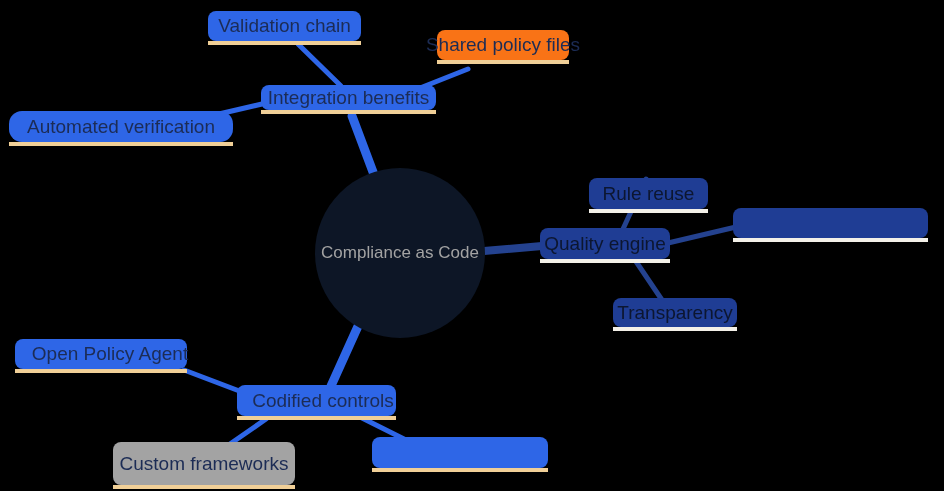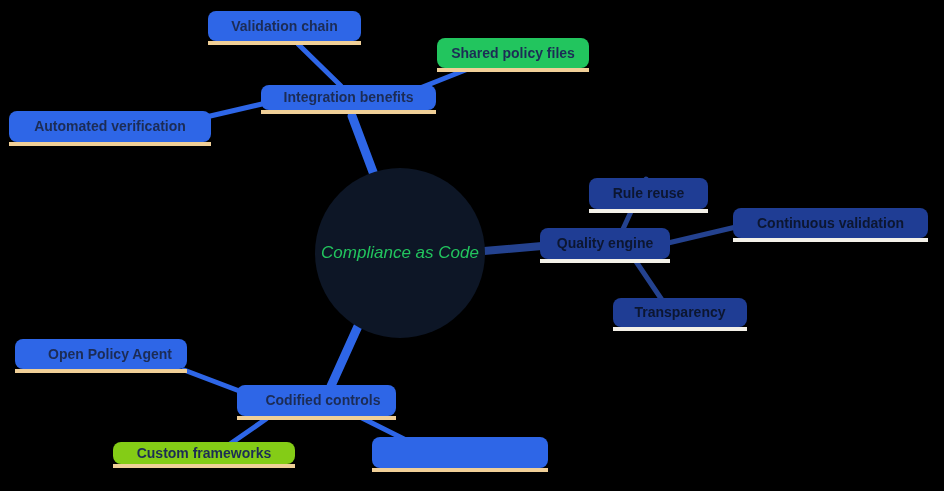--- a/index.html
+++ b/index.html
@@ -43,25 +43,24 @@
   }
   .node {
     position: absolute;
     border-radius: 8px;
     display: flex;
     align-items: center;
     justify-content: center;
     box-sizing: border-box;
   }
   .node .node-label {
-    font-size: 14px;
+    font-size: 19px;
     white-space: nowrap;
     line-height: 1;
     padding-bottom: 1px;
-    font-weight: bold;
   }
   .node .underline {
     position: absolute;
     left: 0;
     right: 0;
     bottom: -4px;
     height: 4px;
   }
 </style>
 </head>
@@ -77,65 +76,64 @@
       <line x1="623" y1="229" x2="646" y2="179" stroke="#24428f" stroke-width="5" stroke-linecap="round"></line>
       <line x1="668" y1="243" x2="736" y2="227" stroke="#24428f" stroke-width="5" stroke-linecap="round"></line>
       <line x1="635" y1="260" x2="662" y2="300" stroke="#24428f" stroke-width="5" stroke-linecap="round"></line>
       <line x1="359" y1="324" x2="331" y2="386" stroke="#2e66e7" stroke-width="9" stroke-linecap="round"></line>
       <line x1="184" y1="370" x2="242" y2="392" stroke="#2e66e7" stroke-width="5" stroke-linecap="round"></line>
       <line x1="266" y1="419" x2="230" y2="444" stroke="#2e66e7" stroke-width="5" stroke-linecap="round"></line>
       <line x1="360" y1="417" x2="404" y2="439" stroke="#2e66e7" stroke-width="5" stroke-linecap="round"></line>
     </svg>
 
   <div class="root-circle" style="background: rgb(13, 22, 38);">
-    <span class="root-label" style="color: #22c55e; font-style: italic;">Compliance as Code</span>
+    <span class="root-label" style="color: #a3a3a3;">Compliance as Code</span>
   </div>
 
   <div id="nodes-layer">
       <div class="node" style="left: 208px; top: 11px; width: 153px; height: 30px; background: rgb(46, 102, 231);">
         <span class="node-label" style="color: rgb(28, 44, 85);">Validation chain</span>
         <div class="underline" style="background: rgb(240, 207, 151);"></div>
       </div>
-      <div class="node" style="left: 437px; top: 38px; width: 152px; height: 30px; background: #22c55e;">
+      <div class="node" style="left: 437px; top: 30px; width: 132px; height: 30px; background: #f97316;">
         <span class="node-label" style="color: rgb(28, 44, 85);">Shared policy files</span>
         <div class="underline" style="background: rgb(240, 207, 151);"></div>
       </div>
       <div class="node" style="left: 261px; top: 85px; width: 175px; height: 25px; background: rgb(46, 102, 231);">
         <span class="node-label" style="color: rgb(28, 44, 85);">Integration benefits</span>
         <div class="underline" style="background: rgb(240, 207, 151);"></div>
       </div>
-      <div class="node" style="left: 9px; top: 111px; width: 202px; height: 31px; background: rgb(46, 102, 231);">
+      <div class="node" style="left: 9px; top: 111px; width: 224px; height: 31px; background: rgb(46, 102, 231); border-radius: 13px;">
         <span class="node-label" style="color: rgb(28, 44, 85);">Automated verification</span>
         <div class="underline" style="background: rgb(240, 207, 151);"></div>
       </div>
       <div class="node" style="left: 589px; top: 146px; width: 119px; height: 31px; background: rgb(31, 61, 148); margin-top: 32px;">
         <span class="node-label" style="color: rgb(12, 22, 48);">Rule reuse</span>
         <div class="underline" style="background: rgb(243, 240, 232);"></div>
       </div>
       <div class="node" style="left: 733px; top: 208px; width: 195px; height: 30px; background: rgb(31, 61, 148);">
-        <span class="node-label" style="color: rgb(12, 22, 48);">Continuous validation</span>
         <div class="underline" style="background: rgb(243, 240, 232);"></div>
       </div>
       <div class="node" style="left: 540px; top: 228px; width: 130px; height: 31px; background: rgb(31, 61, 148); text-align: center;">
         <span class="node-label" style="color: rgb(12, 22, 48);">Quality engine</span>
         <div class="underline" style="background: rgb(243, 240, 232);"></div>
       </div>
-      <div class="node" style="left: 613px; top: 298px; width: 134px; height: 29px; background: rgb(31, 61, 148);">
+      <div class="node" style="left: 613px; top: 298px; width: 124px; height: 29px; background: rgb(31, 61, 148);">
         <span class="node-label" style="color: rgb(12, 22, 48);">Transparency</span>
         <div class="underline" style="background: rgb(243, 240, 232);"></div>
       </div>
       <div class="node" style="left: 15px; top: 339px; width: 172px; height: 30px; background: rgb(46, 102, 231);">
         <span class="node-label" style="color: rgb(28, 44, 85); margin-left: 18px;">Open Policy Agent</span>
         <div class="underline" style="background: rgb(240, 207, 151);"></div>
       </div>
       <div class="node" style="left: 237px; top: 385px; width: 159px; height: 31px; background: rgb(46, 102, 231); padding-left: 13px;">
         <span class="node-label" style="color: rgb(28, 44, 85);">Codified controls</span>
         <div class="underline" style="background: rgb(240, 207, 151);"></div>
       </div>
-      <div class="node" style="left: 113px; top: 442px; width: 182px; height: 22px; background: #84cc16;">
+      <div class="node" style="left: 113px; top: 442px; width: 182px; height: 43px; background: #a3a3a3;">
         <span class="node-label" style="color: rgb(28, 44, 85);">Custom frameworks</span>
         <div class="underline" style="background: rgb(240, 207, 151);"></div>
       </div>
       <div class="node" style="left: 372px; top: 437px; width: 176px; height: 31px; background: rgb(46, 102, 231);">
         <div class="underline" style="background: rgb(240, 207, 151);"></div>
       </div>
     </div>
 </div>
 
 </body></html>

